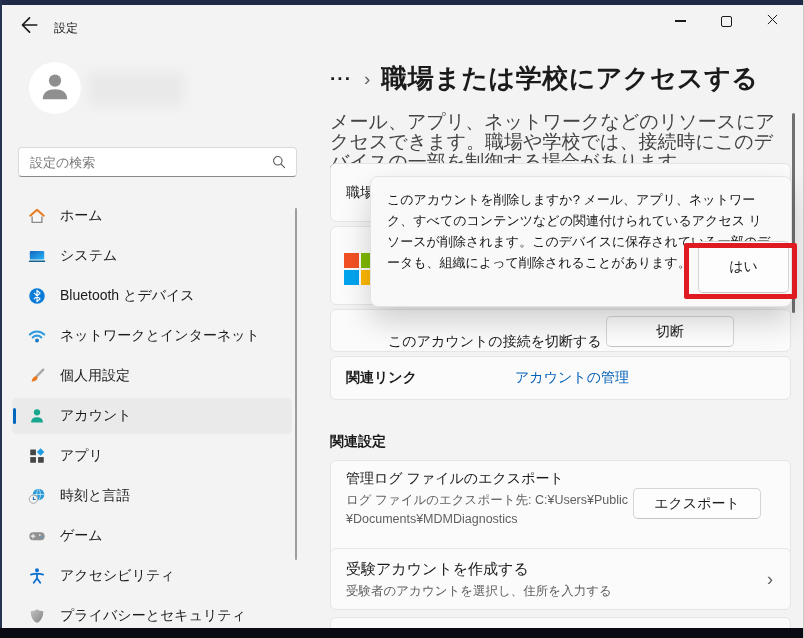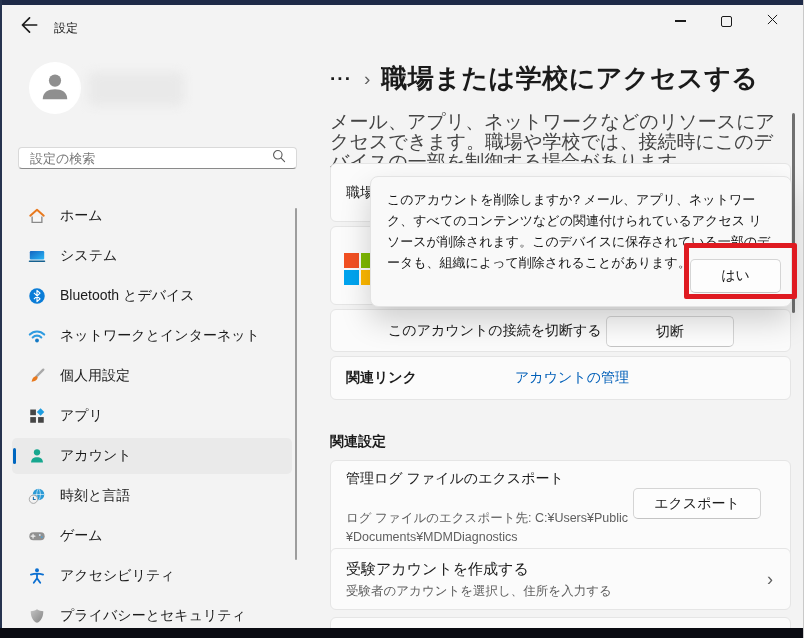--- a/index.html
+++ b/index.html
@@ -17,23 +17,23 @@
   .win-controls { position:absolute; right:8px; top:8px; display:flex; z-index:41;}
   .win-btn { width:46px; height:26px; display:flex; align-items:center; justify-content:center; }
   .glyph-min { width:11px; height:1.4px; background:#1a1a1a; }
   .glyph-max { width:11px; height:11px; border:1.4px solid #1a1a1a; border-radius:2px; }
 
   
   .avatar { position:absolute; left:29px; top:62px; width:52px; height:52px; border-radius:50%;
             background:#ffffff; display:flex; align-items:center; justify-content:center; }
   .redacted-name { position:absolute; left:88px; top:72px; width:96px; height:34px; background:#e9e9e9;
             border-radius:6px; filter:blur(5px); }
-  .search-box { position:absolute; left:18px; top:147px; width:279px; height:22px; background:#ffffff;
+  .search-box { position:absolute; left:18px; top:147px; width:279px; height:30px; background:#ffffff;
             border:1px solid #d9d9d9; border-bottom-color:#8a8a8a; border-radius:4px;
-            display:flex; }
+            display:flex; align-items:center; }
   .search-box input { flex:1; border:none; outline:none; background:transparent; font-size:13px;
             padding:0 6px 0 11px; color:#3a3a3a; font-family:inherit; }
   .search-box input::placeholder { color:#767676; }
   .search-ic { margin-right:9px; display:flex; }
 
   .nav { position:absolute; left:12px; top:198px; width:280px; }
   .nav-item { position:relative; height:36px; margin-bottom:4px; border-radius:5px; display:flex;
             align-items:center; padding-left:16px; cursor:pointer; }
   .nav-item.selected { background:#eaeaea; }
   .pill { display:none; position:absolute; left:1px; top:10px; width:3px; height:16px;
@@ -51,48 +51,48 @@
   .page-desc { position:absolute; left:330px; top:112px; width:462px; font-size:19px;
             line-height:20px; color:#444444; }
 
   .card { position:absolute; left:330px; width:461px; background:#fbfbfb;
             border:1px solid #e5e5e5; border-radius:6px; }
   .card-work { top:163px; height:59px; display:flex; align-items:center; padding-left:15px; font-size:14px; }
   .card-account { top:226px; height:79px; }
   .ms-logo { position:absolute; left:13px; top:26px; width:32px; height:32px; display:grid;
             grid-template-columns:15px 15px; grid-template-rows:15px 15px; gap:2px; }
   .ms-logo i { display:block; }
-  .card-disconnect { top:309px; height:43px; display:flex; align-items:center; padding-left:57px; font-size:14px; }
+  .card-disconnect { top:309px; height:43px; display:flex; align-items:flex-end; padding-left:57px; font-size:14px; }
   .card-links { top:356px; height:44px; display:flex; align-items:center; padding-left:15px;gap:46px; }
   .links-label { font-size:14px; font-weight:700; }
   .links-link { font-size:14px; color:var(--link,#005fb8); margin-left:52px; cursor:pointer; }
 
   .btn { background:#fdfdfd; border:1px solid #d5d5d5; border-bottom-color:#c4c4c4;
             border-radius:5px; font-size:14px; color:#1a1a1a; font-family:inherit;
             display:flex; align-items:center; justify-content:center; cursor:pointer; }
   .btn-disconnect { position:absolute; left:275px; top:6px; width:128px; height:31px; }
 
   .related-header { position:absolute; left:330px; top:433px; font-size:14px; font-weight:700; }
   .card-export { top:460px; height:100px; padding:9px 0 0 15px; }
   .export-title { font-size:14px; color:#1b1b1b; }
-  .export-sub { font-size:12.5px; color:#5f5f5f; line-height:19px; margin-top:21px; }
+  .export-sub { font-size:12.5px; color:#5f5f5f; line-height:19px; margin-top:3px; }
   .btn-export { position:absolute; left:302px; top:27px; width:128px; height:31px; }
   .card-exam { top:548px; height:62px; padding:11px 0 0 15px; cursor:pointer; }
   .exam-title { font-size:15px; color:#1b1b1b; }
   .exam-sub { font-size:12.5px; color:#5f5f5f; margin-top:4px; }
   .exam-chev { position:absolute; right:17px; top:20px; font-size:18px; color:#5f5f5f; }
   .card-partial { top:617px; height:28px; }
   .content-scroll { position:absolute; left:792px; top:113px; width:3px; height:200px; background:#707070; border-radius:2px; }
 
   
   .dialog { position:absolute; left:370px; top:176px; width:422px; height:131px; background:#f9f9f9;
             border:1px solid #e3e3e3; border-radius:8px; z-index:10;
             box-shadow:0 14px 30px rgba(0,0,0,0.18); }
   .dialog-msg { padding:12px 16px 0 16px; font-size:13px; line-height:21px; color:#141414; }
-  .btn-yes { position:absolute; right:10px; bottom:13px; width:91px; height:34px; z-index:11; }
+  .btn-yes { position:absolute; right:2px; bottom:13px; width:91px; height:52px; z-index:11; }
   .red-box { position:absolute; left:684px; top:243px; width:113px; height:56px;
             border:5px solid var(--ann-red,#df1a21); border-radius:2px; z-index:30; pointer-events:none; }
 </style>
 </head>
 <body>
 
 <div class="window">
   <div class="top-strip"></div>
   <div class="edge-left"></div>
 
@@ -189,41 +189,41 @@
     <div class="nav-item">
 
       <span class="nav-ic">
         <svg width="18" height="18" viewBox="0 0 20 20">
             <path d="M17 3 L9.5 10.5" stroke="#a8a8a8" stroke-width="2.6" stroke-linecap="round"></path>
             <path d="M9.2 10 C6.2 10.6 4.6 12.8 4 16.3 C7.8 16.1 10.2 14.4 10.9 11.7 Z" fill="#e8791e"></path>
           </svg>
       </span>
       <span class="nav-label">個人用設定</span>
     </div>
+    <div class="nav-item selected">
+      <span class="pill"></span>
+      <span class="nav-ic">
+        <svg width="18" height="18" viewBox="0 0 20 20">
+            <circle cx="10" cy="5.9" r="3.5" fill="#17a78f"></circle>
+            <path d="M3.4 17.3 C3.4 13.3 6.1 11.4 10 11.4 C13.9 11.4 16.6 13.3 16.6 17.3 Z" fill="#17a78f"></path>
+          </svg>
+      </span>
+      <span class="nav-label">アカウント</span>
+    </div>
     <div class="nav-item">
 
       <span class="nav-ic">
         <svg width="18" height="18" viewBox="0 0 20 20">
             <rect x="2.5" y="2.8" width="6.3" height="6.3" fill="#454545"></rect>
             <rect x="2.5" y="11.2" width="6.3" height="6.3" fill="#454545"></rect>
             <rect x="11.2" y="11.2" width="6.3" height="6.3" fill="#454545"></rect>
             <rect x="11" y="2.6" width="5.9" height="5.9" fill="#1e9de0" transform="rotate(45 13.95 5.55)"></rect>
           </svg>
       </span>
       <span class="nav-label">アプリ</span>
-    </div>
-    <div class="nav-item selected">
-      <span class="pill"></span>
-      <span class="nav-ic">
-        <svg width="18" height="18" viewBox="0 0 20 20">
-            <circle cx="10" cy="5.9" r="3.5" fill="#17a78f"></circle>
-            <path d="M3.4 17.3 C3.4 13.3 6.1 11.4 10 11.4 C13.9 11.4 16.6 13.3 16.6 17.3 Z" fill="#17a78f"></path>
-          </svg>
-      </span>
-      <span class="nav-label">アカウント</span>
     </div>
     <div class="nav-item">
 
       <span class="nav-ic">
         <svg width="18" height="18" viewBox="0 0 20 20">
             <circle cx="11.7" cy="8.3" r="6.4" fill="#2a9ad6"></circle>
             <path d="M5.4 8.3 H18 M11.7 1.9 C9 4 9 12.6 11.7 14.7 M11.7 1.9 C14.4 4 14.4 12.6 11.7 14.7" fill="none" stroke="rgba(255,255,255,0.75)" stroke-width="0.9"></path>
             <circle cx="6" cy="13.6" r="4.6" fill="#f2f2f2" stroke="#9a9a9a" stroke-width="0.9"></circle>
             <path d="M6 11.3 V13.8 H8.1" fill="none" stroke="#1a6fae" stroke-width="1.2" stroke-linecap="round"></path>
           </svg>

